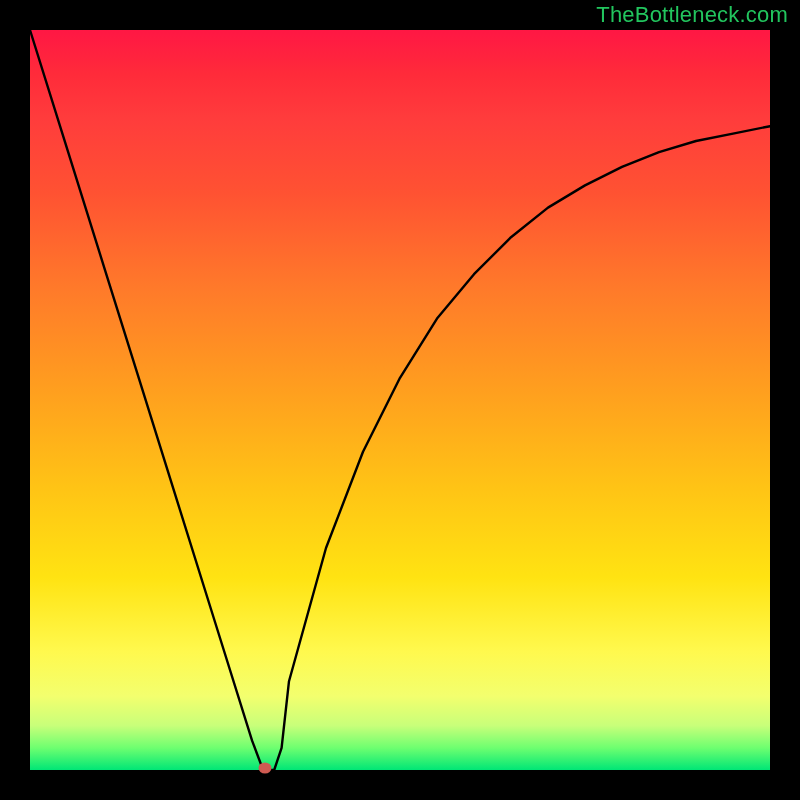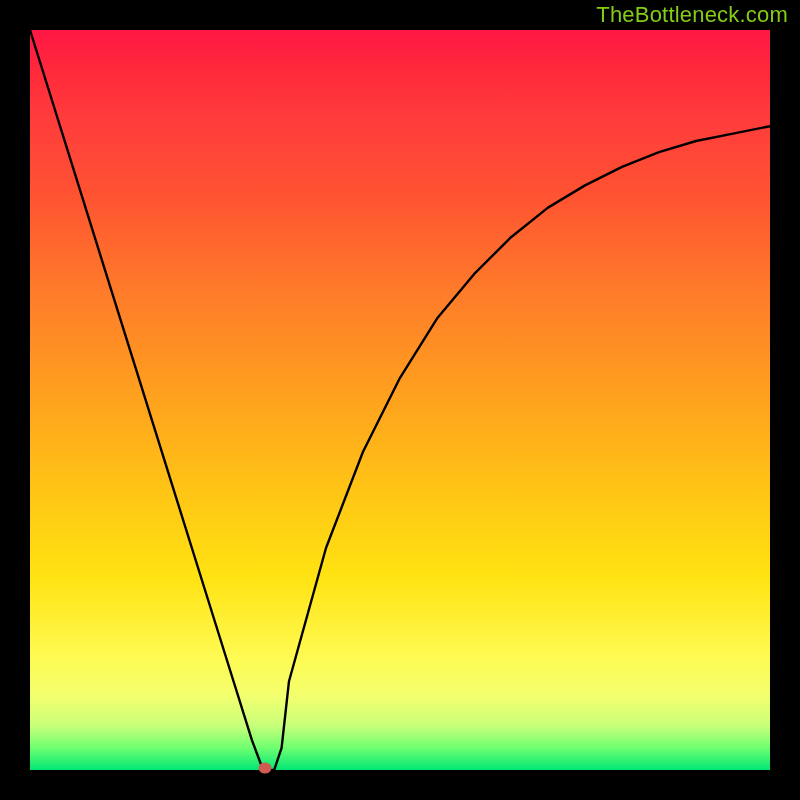--- a/index.html
+++ b/index.html
@@ -13,21 +13,21 @@
   }
   .canvas-wrap {
     position: relative;
     width: 800px;
     height: 800px;
   }
   .watermark {
     position: absolute;
     top: 2px;
     right: 12px;
-    color: #84cc16;
+    color: #22c55e;
     font-size: 22px;
     font-weight: 400;
     letter-spacing: 0.2px;
     z-index: 10;
     user-select: none;
   }
   .plot-area {
     position: absolute;
     left: 30px;
     top: 30px;

